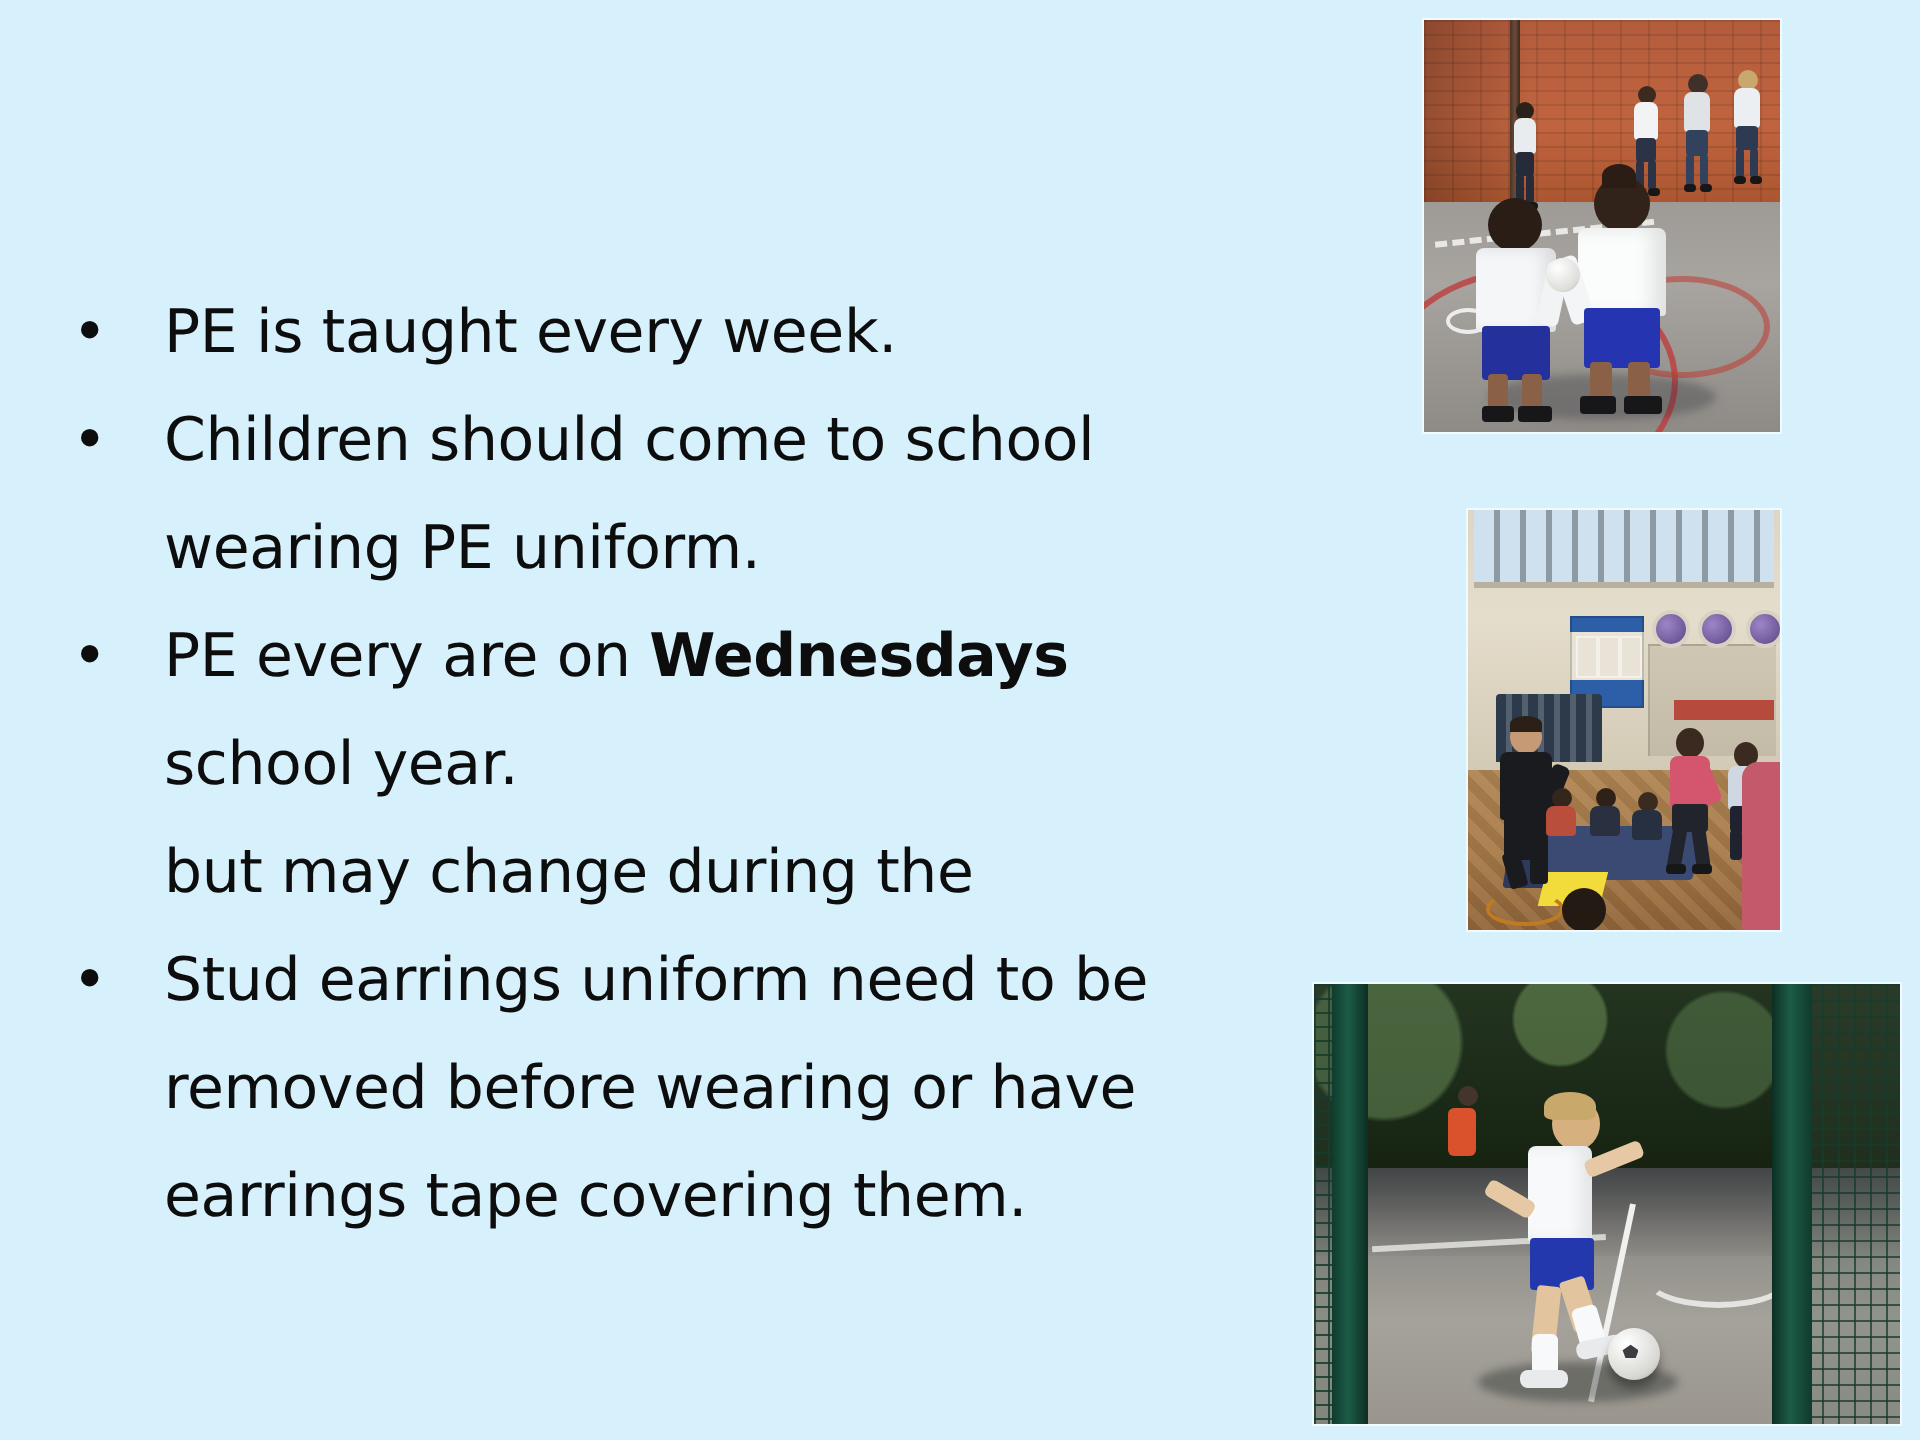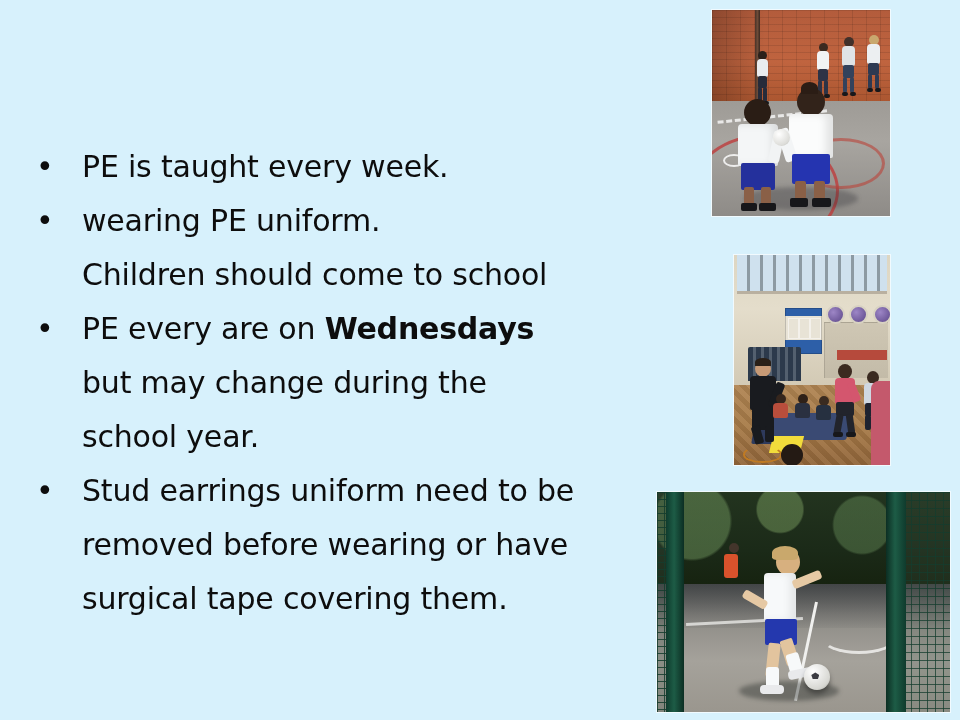--- a/index.html
+++ b/index.html
@@ -304,34 +304,34 @@
 <div id="slide">
 
 
   <ul id="body-list">
       <li class="bullet-item">
         <span class="bullet-dot">•</span>
         <span class="bullet-text"><span>PE is taught every week.</span></span>
       </li>
       <li class="bullet-item">
         <span class="bullet-dot">•</span>
+        <span class="bullet-text"><span>Children should come to school</span></span>
         <span class="bullet-text"><span>wearing PE uniform.</span></span>
-        <span class="bullet-text"><span>Children should come to school</span></span>
       </li>
       <li class="bullet-item">
         <span class="bullet-dot">•</span>
         <span class="bullet-text"><span>PE every are on </span><span class="bold-word">Wednesdays</span></span>
+        <span class="bullet-text"><span>school year.</span></span>
         <span class="bullet-text"><span>but may change during the</span></span>
-        <span class="bullet-text"><span>school year.</span></span>
       </li>
       <li class="bullet-item">
         <span class="bullet-dot">•</span>
         <span class="bullet-text"><span>Stud earrings uniform need to be</span></span>
         <span class="bullet-text"><span>removed before wearing or have</span></span>
-        <span class="bullet-text"><span>surgical tape covering them.</span></span>
+        <span class="bullet-text"><span>earrings tape covering them.</span></span>
       </li>
     </ul>
 
   <div class="photo" id="photo-playground">
     <div class="scene">
       <div class="lyr pg-wall"></div>
       <div class="lyr pg-wall-shade"></div>
       <div class="lyr pg-drain"></div>
       <div class="lyr pg-ground"></div>
       <div class="lyr pg-markA"></div>

